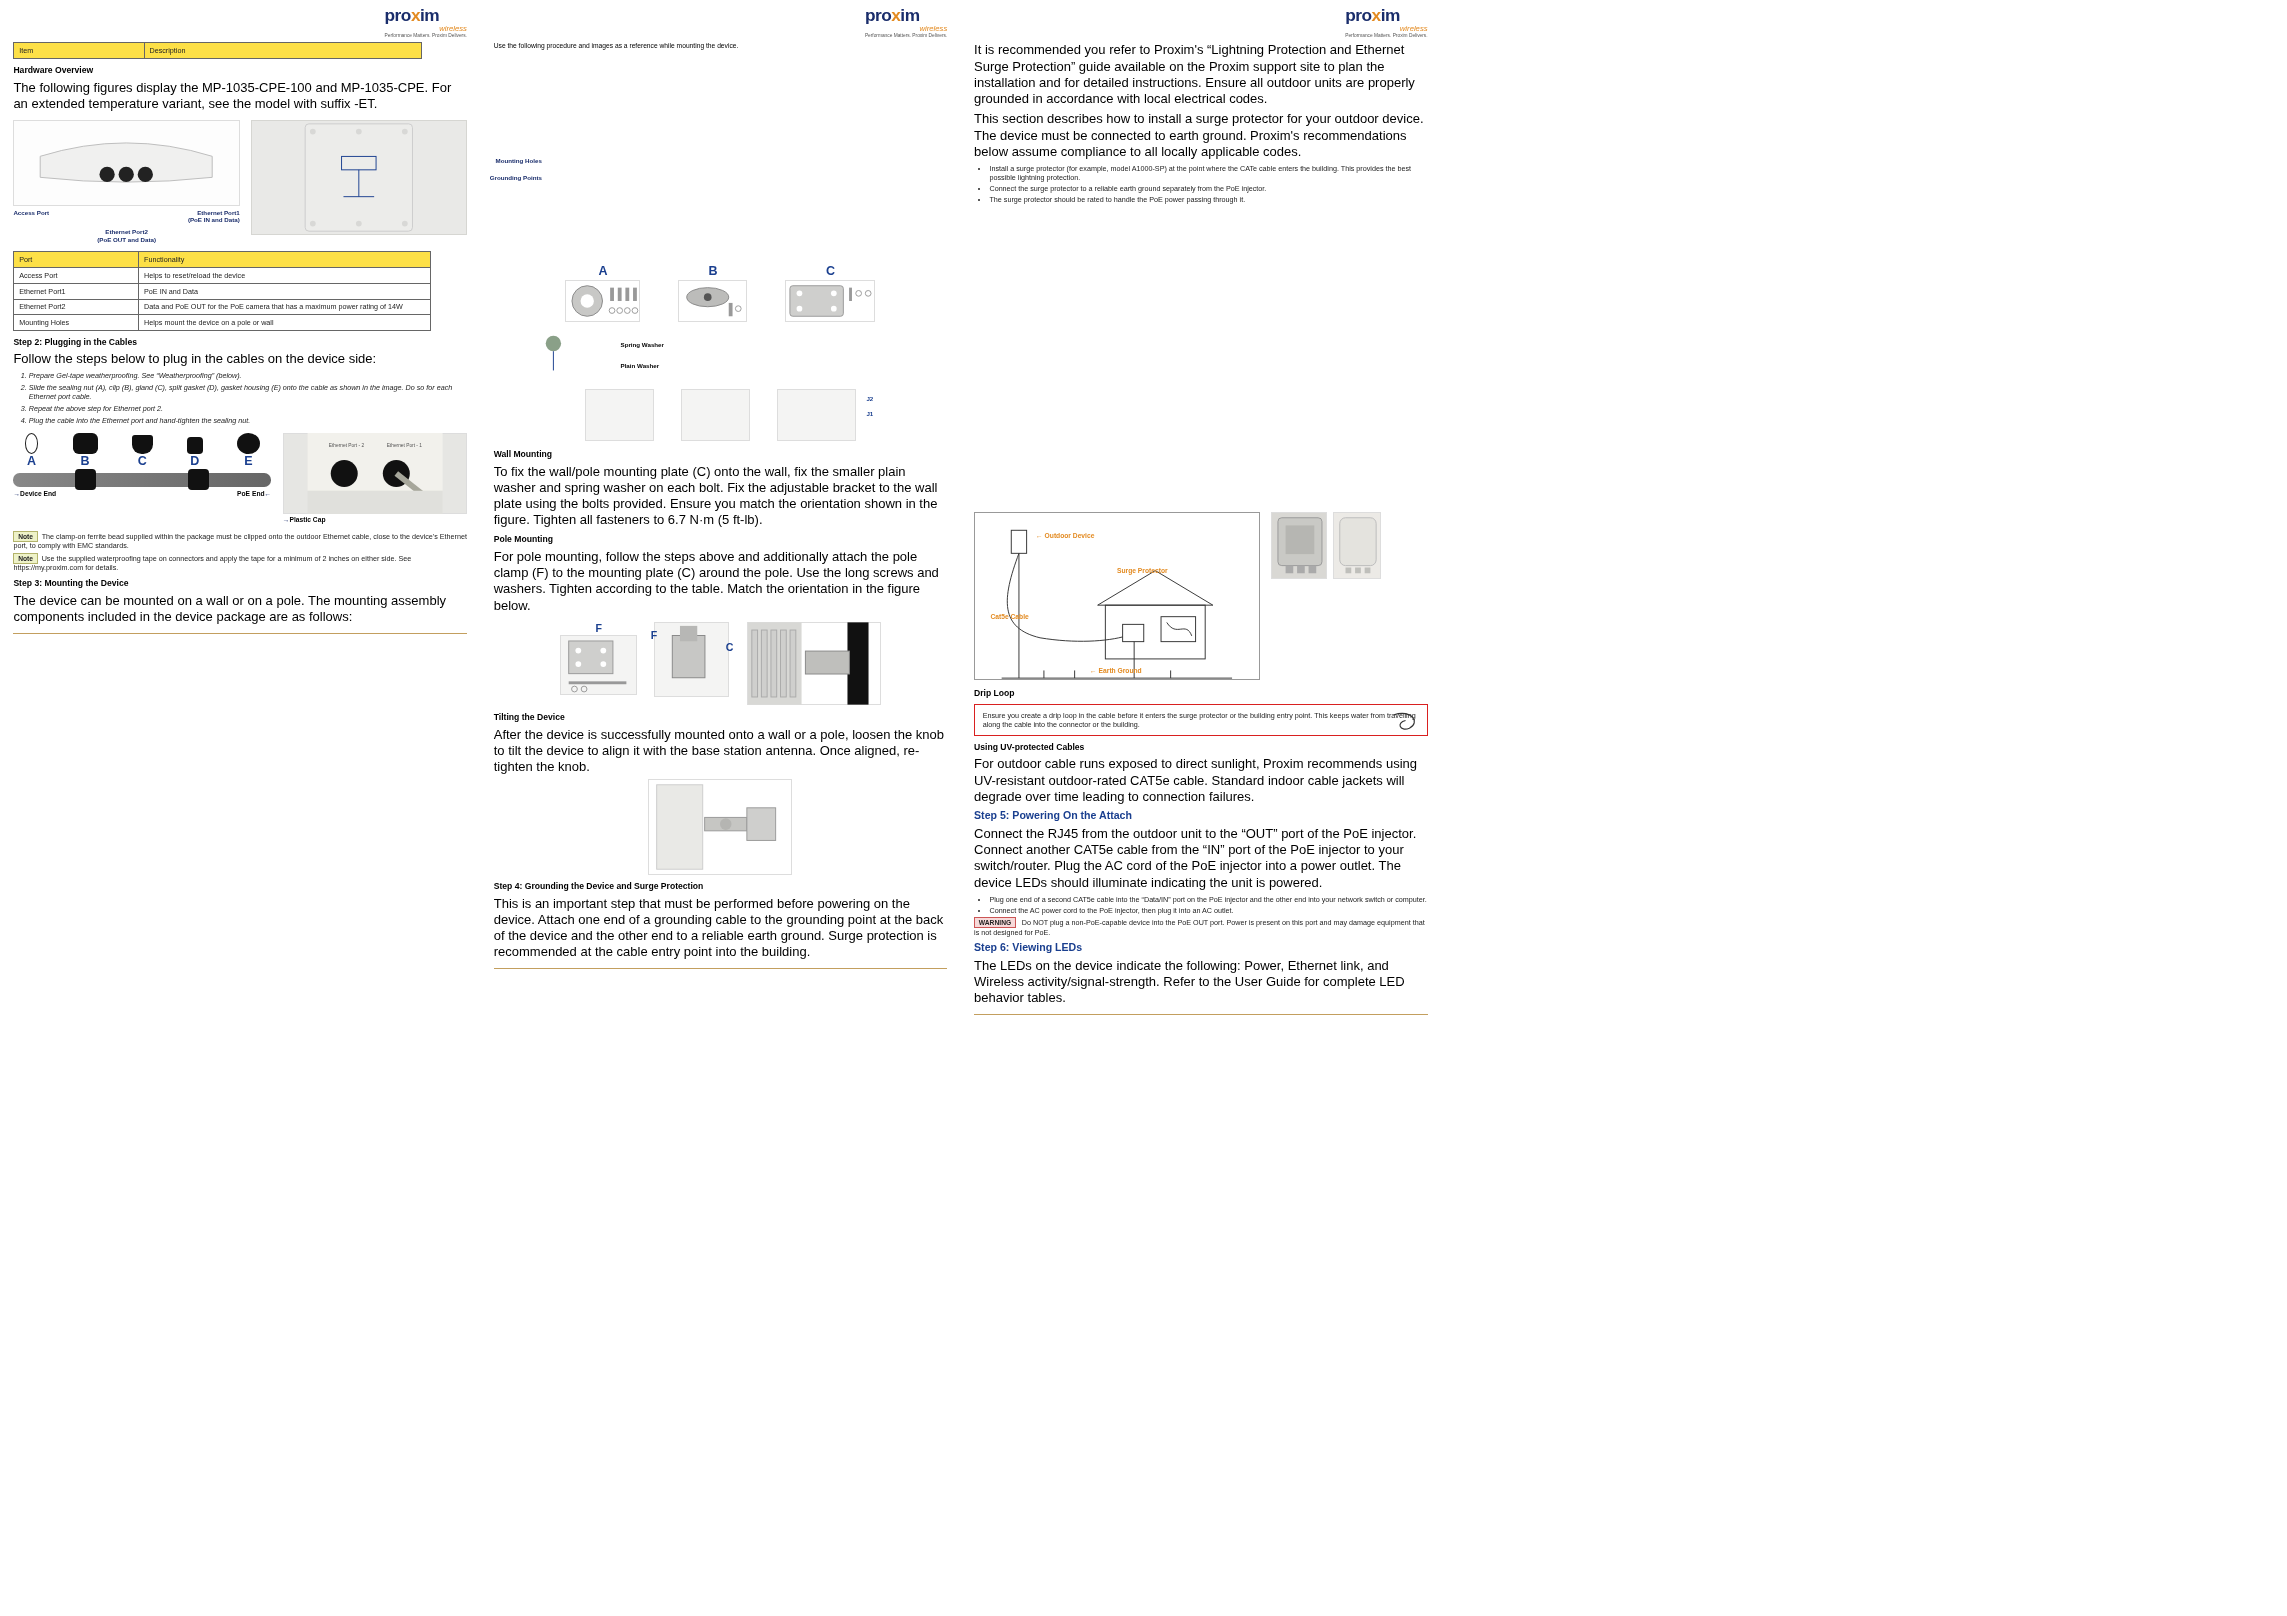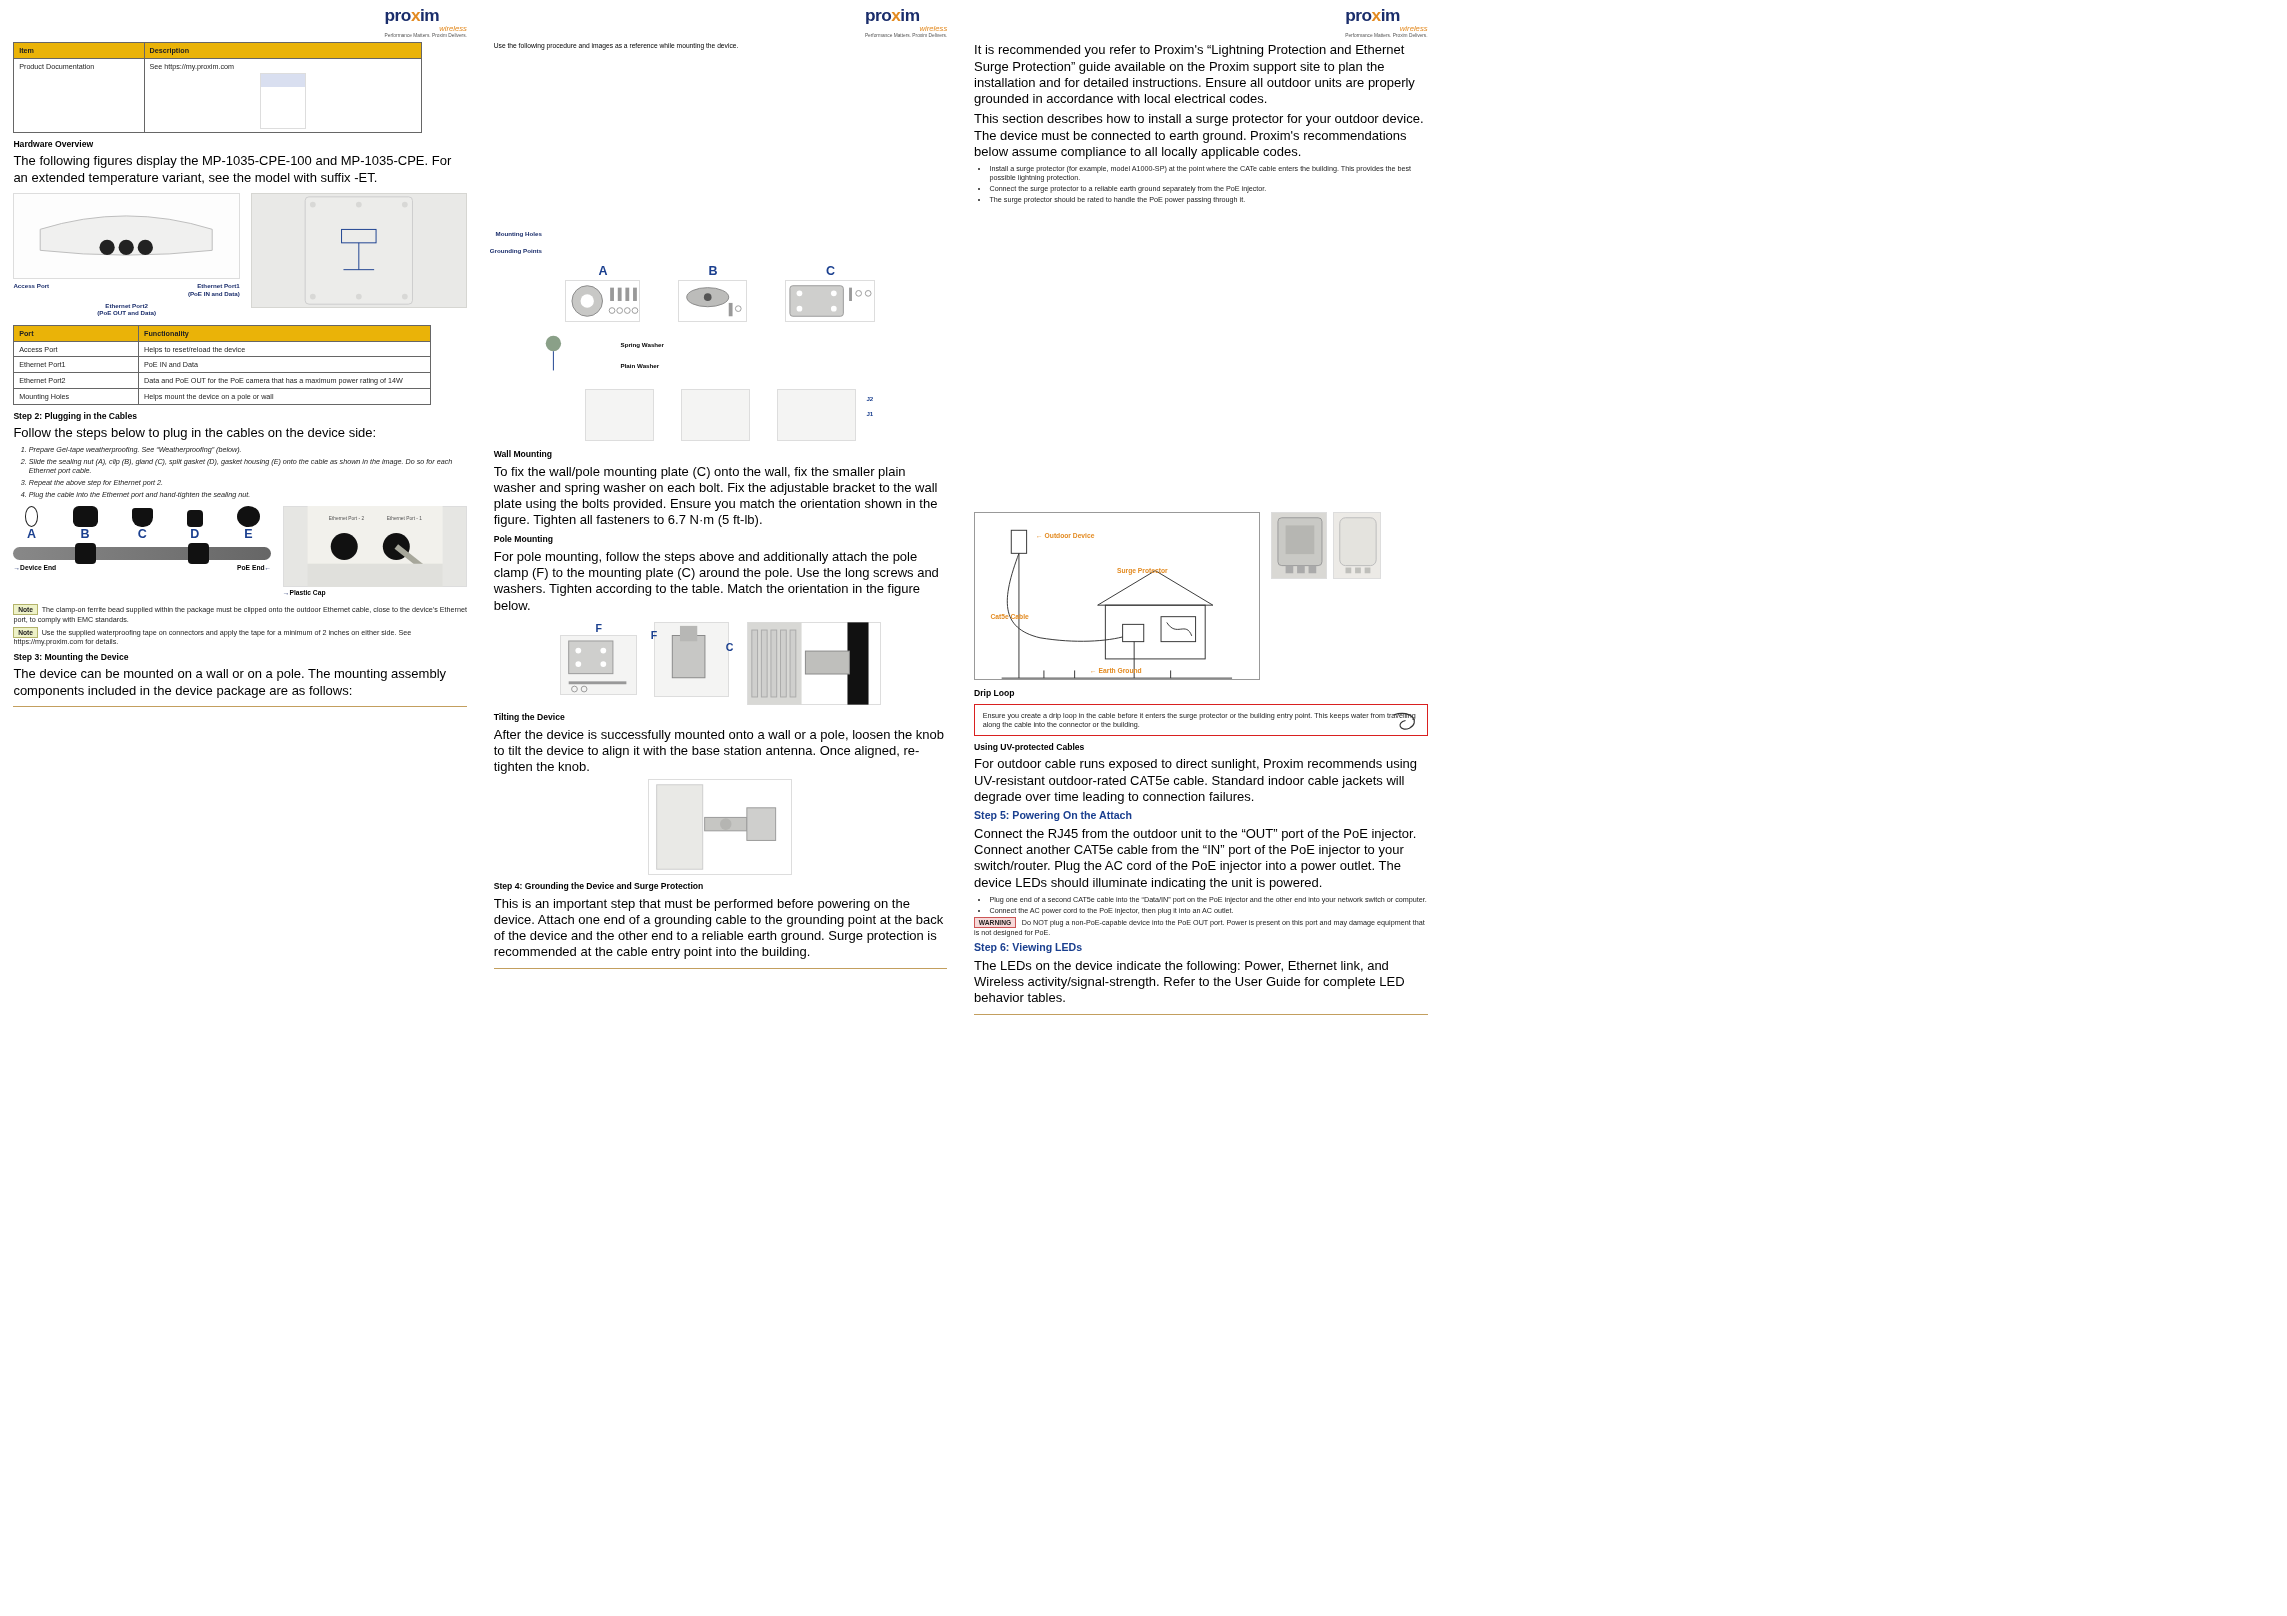--- a/index.html
+++ b/index.html
@@ -78,22 +78,22 @@
     margin-bottom: 5.8px;
   }
   table.content th, table.content td {
     border: 0.5px solid #666;
     padding: 2.9px 4.8px;
     font-size: 7.2px;
     vertical-align: top;
     text-align:left;
   }
   table.content th {
-    background: #eab308;
-    font-weight: bold;
+    background: #fde047;
+    font-weight: normal;
   }
   .imgbox {
     background: #f4f4f3;
     border: 1px solid #ddd;
     display: flex;
     align-items: center;
     justify-content: center;
     color: #888;
     font-size: 6.7px;
   }
@@ -151,27 +151,20 @@
         <span class="logo-sub">wireless</span>
         <span class="logo-tagline">Performance Matters. Proxim Delivers.</span>
       </div>
     </div>
 
     <table class="content" style="width:90%;">
       <tbody>
           <tr>
         <th style="width:32%">Item</th>
         <th>Description</th>
-      </tr>
-      <tr style="height:63px;">
-        <td>Product Documentation</td>
-        <td>
-          <span>See https://my.proxim.com</span>
-          <div class="imgbox" style="width:46px;height:56px;margin:1.9px auto 0 auto; background:linear-gradient(#d9dff0 0 25%, #fff 25%);"></div>
-        </td>
       </tr>
     </tbody>
       </table>
 
     <h3>Hardware Overview</h3>
     <p>The following figures display the MP-1035-CPE-100 and MP-1035-CPE. For an extended temperature variant, see the model with suffix -ET.</p>
 
     <div class="fig-row">
       <div style="flex:1.05; position:relative;">
         <div class="imgbox" style="height:86px; background:#fdfdfd;">

